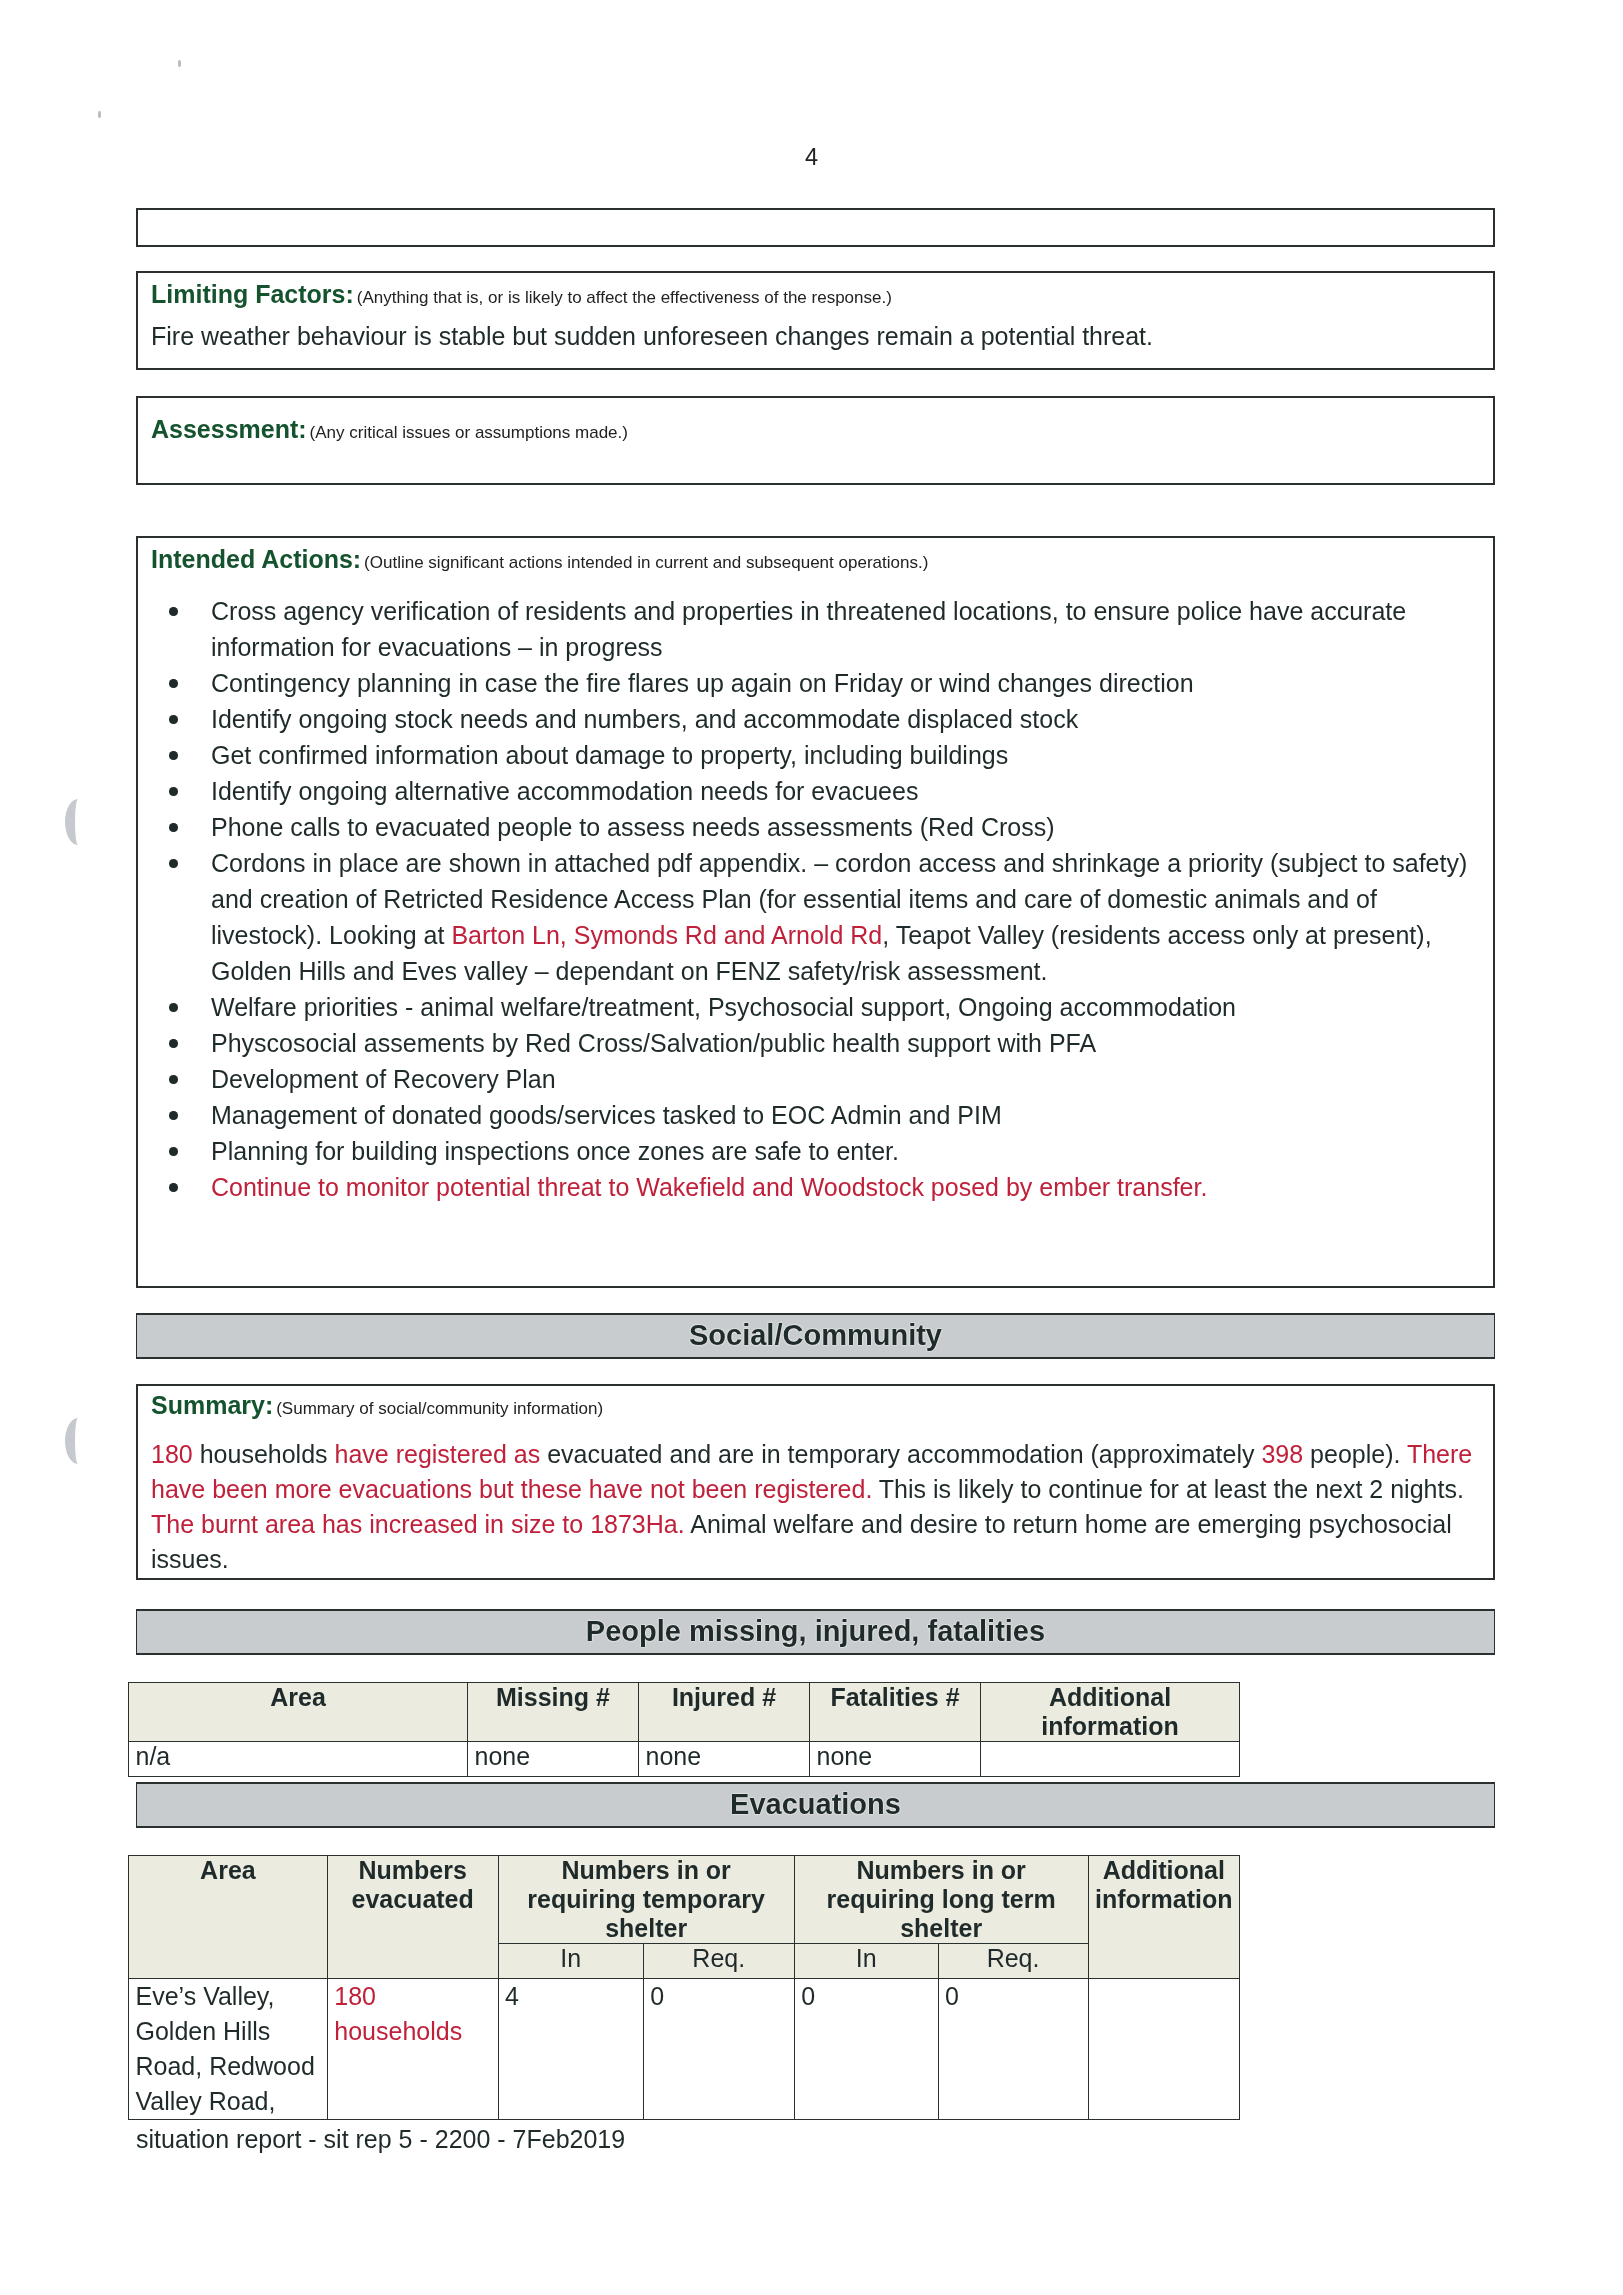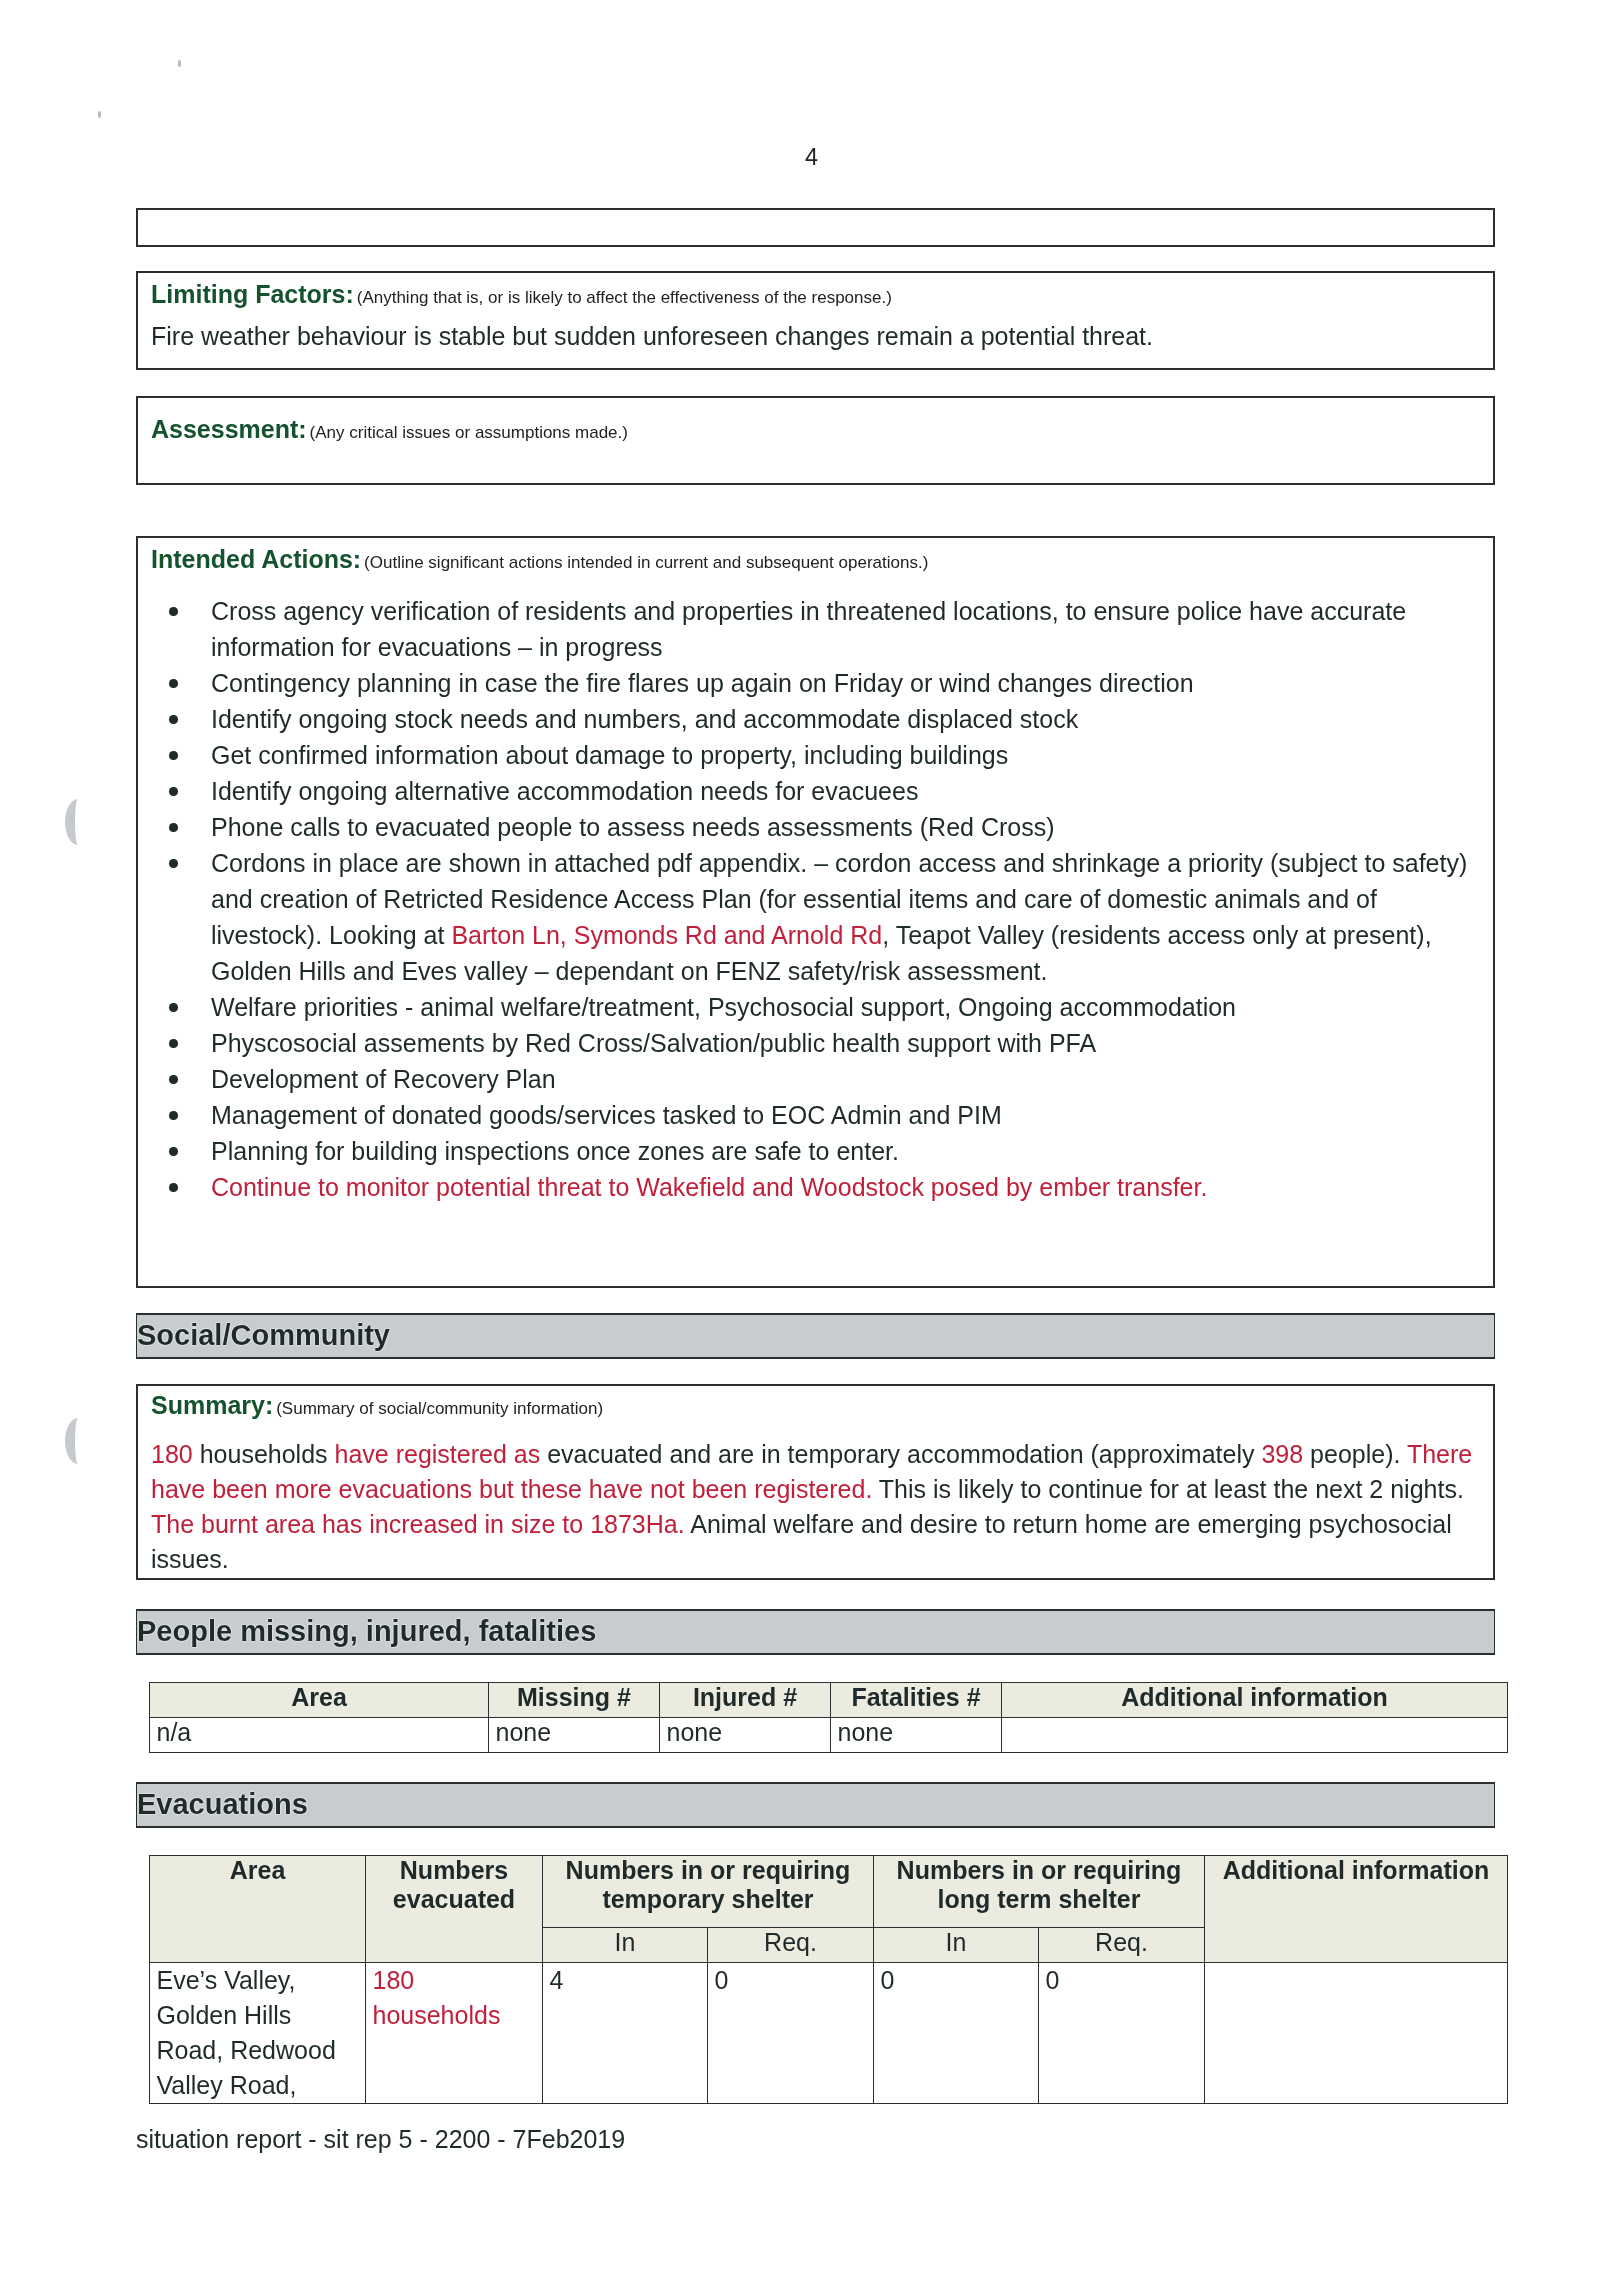--- a/index.html
+++ b/index.html
@@ -22,34 +22,34 @@
       position: absolute; left: 136px; width: 1359px;
       border: 2px solid #2a2f2f; box-sizing: border-box; background: #fff;
     }
     .box-title { font-weight: bold; font-size: 25px; color: #14532d; }
     .box-hint { font-size: 17px; color: #222; font-weight: normal; }
     .red { color: #c0203a; }
     .band {
       position: absolute; left: 136px; width: 1359px; height: 46px;
       background: #c9ccce; border-top: 2.6px solid #2a2f2f; border-bottom: 2.6px solid #2a2f2f;
       border-left: 1.3px solid #2a2f2f; border-right: 1.3px solid #2a2f2f;
-      box-sizing: border-box; 
+      box-sizing: border-box; text-align: center;
       font-weight: bold; font-size: 29px; line-height: 41px; color: #1f2a2a;
       text-shadow: 0 0 1.3px #fff, 0 0 2px #fff;
     }
     ul.actions { margin: 19.6px 0 0 0; padding: 0 0 0 60px; list-style: none; }
     ul.actions li {
       position: relative; font-size: 25px; line-height: 36px; color: #1f2a2a;
     }
     ul.actions li::before {
       content: ""; position: absolute; left: -42px; top: 14.4px;
       width: 8.5px; height: 8.5px; border-radius: 50%; background: #1f2a2a;
     }
     .para { font-size: 25px; line-height: 35px; color: #1f2a2a; }
-    table { border-collapse: collapse; position: absolute; left: 149px; width: 1359px; }
+    table { border-collapse: collapse; position: absolute; left: 128px; width: 1112px; }
     th, td {
       border: 1.3px solid #2a2f2f; font-size: 25px; color: #1f2a2a;
       text-align: left; vertical-align: top; padding: 0 6.5px;
     }
     th { background: #ecebe0; font-weight: bold; text-align: center; }
     .footer {
       position: absolute; left: 136px; top: 2125px; font-size: 25px; color: #1f2a2a;
     }
   </style>
 </head>

